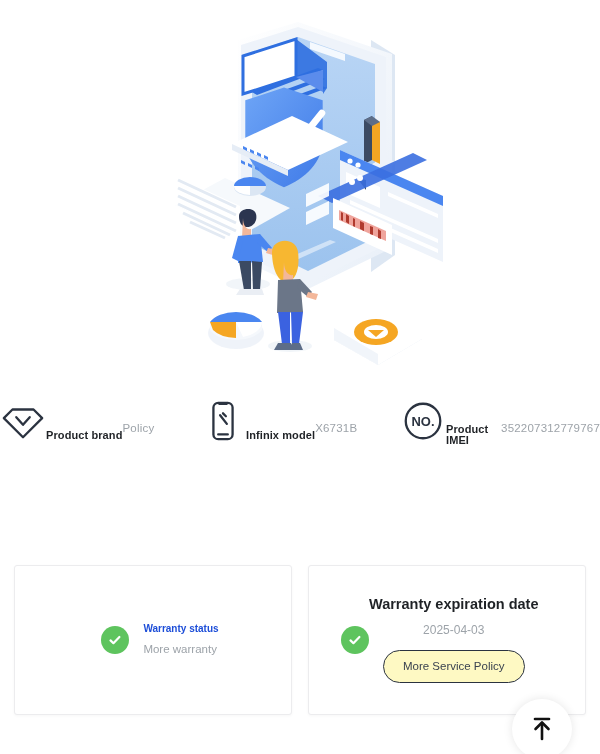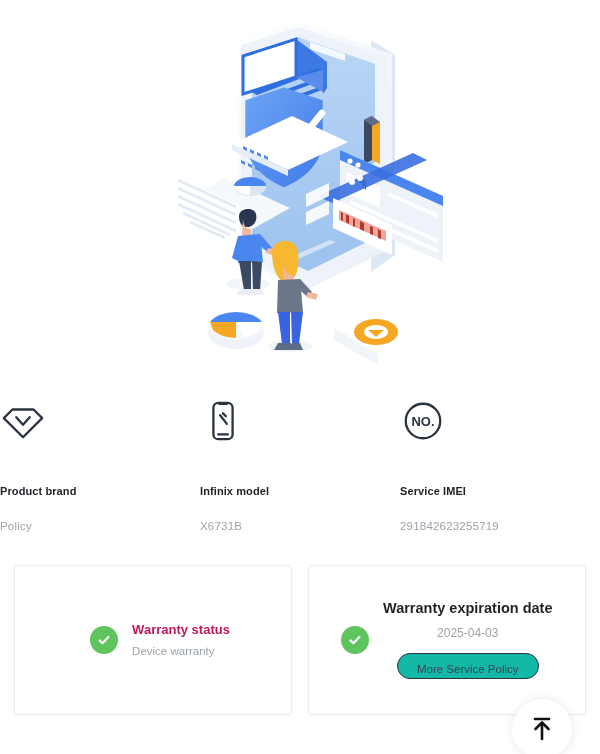--- a/index.html
+++ b/index.html
@@ -16,21 +16,21 @@
   .hero { position: relative; width: 600px; height: 372px; overflow: hidden; }
   .hero-svg { position: absolute; left: 0; top: 0; }
 
   
   .spec-row {
     position: absolute; left: 0; top: 392px; width: 600px;
     display: flex;
   }
   .spec-col {
     flex: 1 1 33.333%;
-    display: flex; flex-direction: column; align-items: flex-start; gap: 8px;
+    display: flex; flex-direction: row; align-items: center;
   }
   .spec-icon { height: 58px; display: flex; align-items: center; justify-content: center; }
   .spec-label {
     margin-top: 28px;
     font-size: 11px; font-weight: bold; color: #1f2226;
     letter-spacing: .1px; line-height: 1;
   }
   .spec-value {
     margin-top: 16px;
     font-size: 11.5px; color: #9da3a9; line-height: 1; letter-spacing: .2px;
@@ -47,35 +47,35 @@
   }
   .card-left  { left: 14px;  width: 278px; }
   .card-right { left: 308px; width: 278px; }
 
   .card-left-inner {
     position: absolute; left: 0; top: 0; width: 100%; height: 100%;
     display: flex; align-items: center; justify-content: center; gap: 14px;
     padding-left: 14px;
   }
   .status-text { display: flex; flex-direction: column; gap: 10px; }
-  .status-title { font-size: 13px; font-weight: bold; color: #be185d; line-height: 1; }
+  .status-title { font-size: 10px; font-weight: bold; color: #1d4ed8; line-height: 1; }
   .status-sub   { font-size: 11.5px; color: #9da3a9; line-height: 1; }
 
   .card-right-inner {
     position: absolute; left: 0; top: 0; width: 100%; height: 100%;
-    display: flex; align-items: center; gap: 14px; padding-left: 32px;
+    display: flex; align-items: center; padding-left: 32px;
   }
   .exp-text { display: flex; flex-direction: column; align-items: center; gap: 12px; }
   .exp-title { font-size: 14.5px; font-weight: bold; color: #1f2226; line-height: 1; }
   .exp-date  { font-size: 12px; color: #9da3a9; line-height: 1; }
   .policy-btn {
     margin-top: 2px;
-    width: 142px; padding: 8px 0 1px;
+    width: 142px; padding: 8px 0 8px;
     border: 1px solid #2b3340; border-radius: 22px;
-    background: #14b8a6; color: #3a4250;
+    background: #fef9c3; color: #3a4250;
     font-family: "Liberation Sans", sans-serif;
     font-size: 11.5px; line-height: 15px; text-align: center;
     cursor: pointer;
   }
 
   .check-badge {
     width: 28px; height: 28px; border-radius: 50%;
     background: #5ec45e; flex: 0 0 28px;
     display: flex; align-items: center; justify-content: center;
   }
@@ -273,38 +273,38 @@
       <div class="spec-value">X6731B</div>
     </div>
 
     <div class="spec-col">
       <div class="spec-icon">
         <svg width="46" height="46" viewBox="0 0 48 48" fill="none">
           <circle cx="24" cy="24" r="18" stroke="#2b3340" stroke-width="2.4" fill="none"></circle>
           <text x="24" y="29.5" text-anchor="middle" font-family="Liberation Sans, sans-serif" font-size="13.5" font-weight="bold" fill="#2b3340">NO.</text>
         </svg>
       </div>
-      <div class="spec-label">Service IMEI</div>
-      <div class="spec-value">291842623255719</div>
+      <div class="spec-label">Product IMEI</div>
+      <div class="spec-value">352207312779767</div>
     </div>
 
   </div>
 
   <div class="cards">
 
     <div class="card card-left">
       <div class="card-left-inner">
         <div class="check-badge">
           <svg width="16" height="16" viewBox="0 0 16 16" fill="none" stroke="#ffffff" stroke-width="2.2" stroke-linecap="round" stroke-linejoin="round">
             <path d="M3.5 8.4 L6.4 11.2 L12.4 5"></path>
           </svg>
         </div>
         <div class="status-text">
           <div class="status-title">Warranty status</div>
-          <div class="status-sub">Device warranty</div>
+          <div class="status-sub">More warranty</div>
         </div>
       </div>
     </div>
 
     <div class="card card-right">
       <div class="card-right-inner">
         <div class="check-badge">
           <svg width="16" height="16" viewBox="0 0 16 16" fill="none" stroke="#ffffff" stroke-width="2.2" stroke-linecap="round" stroke-linejoin="round">
             <path d="M3.5 8.4 L6.4 11.2 L12.4 5"></path>
           </svg>

